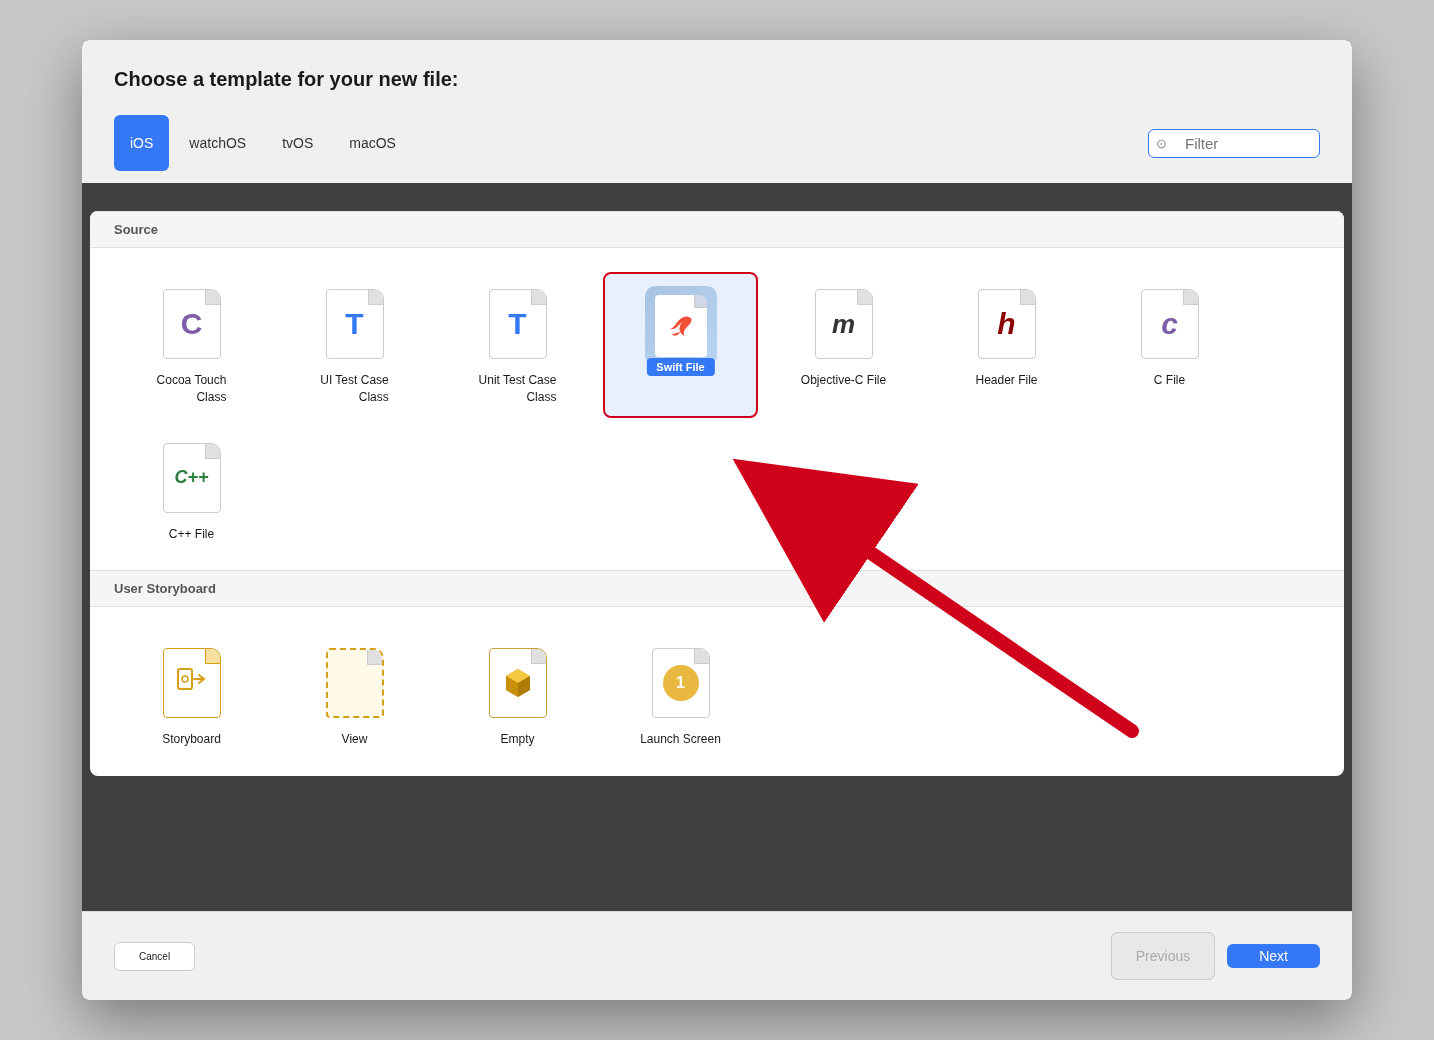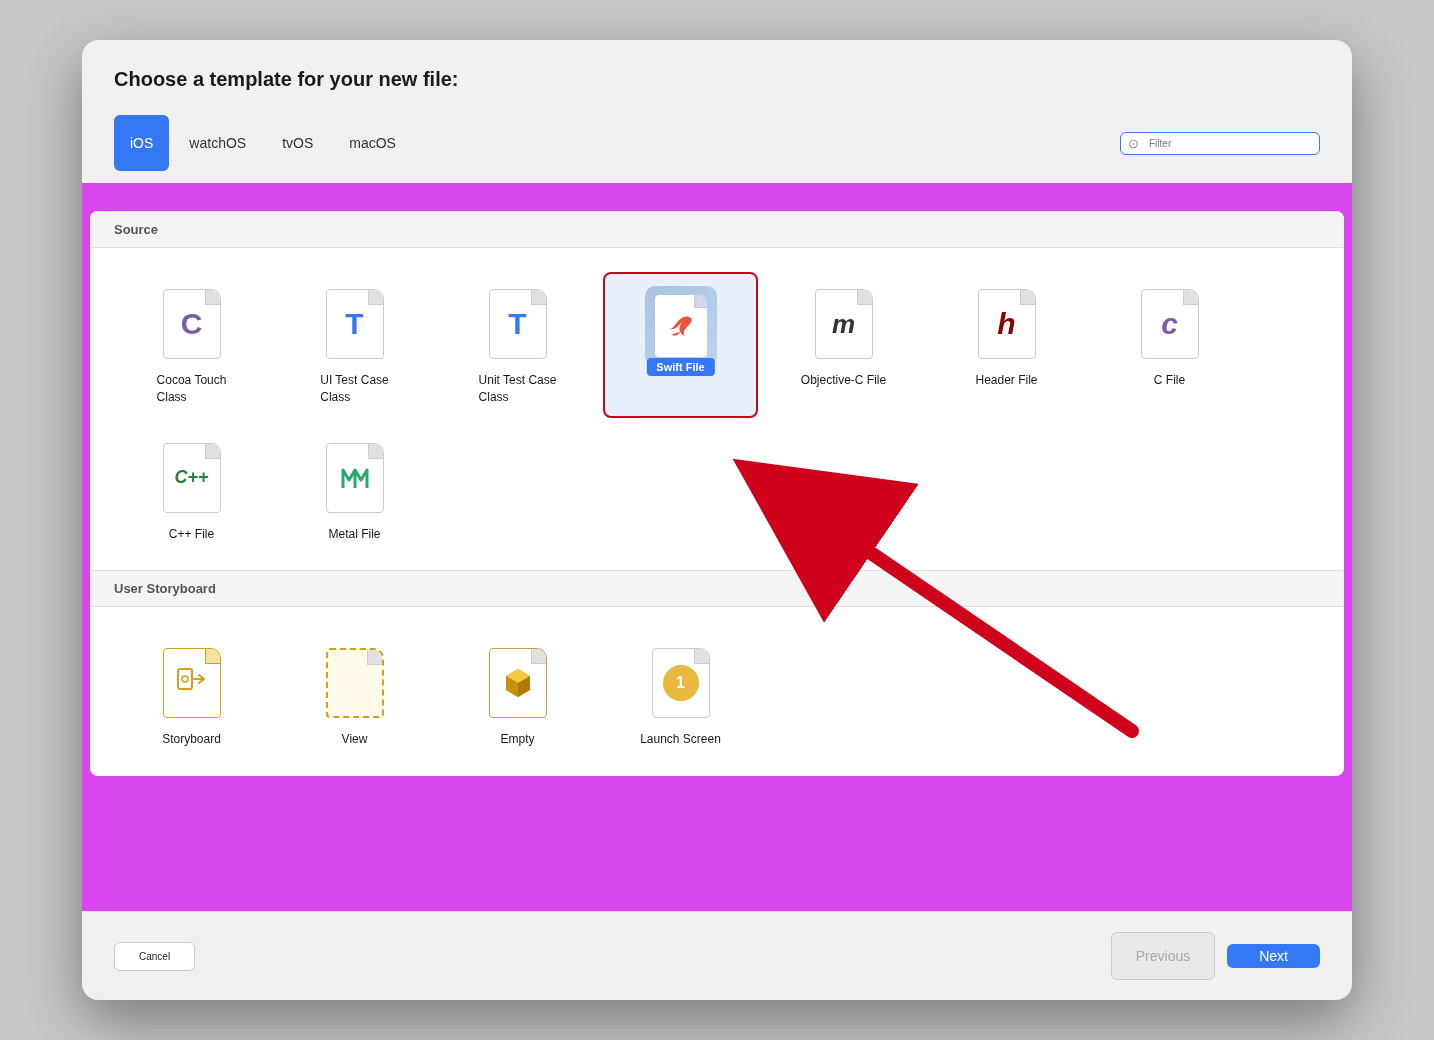--- a/index.html
+++ b/index.html
@@ -6,22 +6,22 @@
     body {
       background: #c8c8c8;
       font-family: -apple-system, BlinkMacSystemFont, "Helvetica Neue", Arial, sans-serif;
       width: 1434px;
       height: 1040px;
       display: flex;
       align-items: center;
       justify-content: center;
     }
     .dialog {
-      background: #d946ef;
-      border-radius: 16px;
+      background: #404040;
+      border-radius: 7px;
       width: 1270px;
       min-height: 960px;
       display: flex;
       flex-direction: column;
       box-shadow: 0 20px 60px rgba(0,0,0,0.4);
       overflow: hidden;
     }
     .dialog-header {
       padding: 28px 32px 16px;
       background: #f0f0f0;
@@ -52,24 +52,24 @@
       color: white;
       font-weight: 500;
     }
     .filter-input-wrapper {
       margin-left: auto;
       position: relative;
     }
     .filter-input {
       border: 1.5px solid #3478f6;
       border-radius: 6px;
-      padding: 5px 10px 5px 28px;
-      font-size: 10px;
-      background: white;
-      width: 200px;
+      padding: 5px 10px 5px 36px;
+      font-size: 15px;
+      background: white;
+      width: 172px;
       outline: none;
       color: #999;
     }
     .filter-icon {
       position: absolute;
       left: 8px;
       top: 50%;
       transform: translateY(-50%);
       font-size: 13px;
       color: #888;
@@ -114,21 +114,21 @@
       height: 80px;
       display: flex;
       align-items: center;
       justify-content: center;
       margin-bottom: 8px;
       position: relative;
     }
     .template-label {
       font-size: 12px;
       color: #1a1a1a;
-      text-align: left;
+      text-align: right;
       line-height: 1.4;
     }
     
     .file-icon {
       width: 58px;
       height: 70px;
       background: white;
       border: 1.5px solid #ccc;
       border-radius: 4px 10px 4px 4px;
       position: relative;
@@ -387,32 +387,20 @@
 
           <div class="template-item">
             <div class="template-icon">
               <div class="file-icon">
                 <span class="file-icon-letter" style="color:#2a7f3f; font-size:18px; font-style:italic;">C++</span>
               </div>
             </div>
             <div class="template-label">C++ File</div>
           </div>
 
-          <div class="template-item">
-            <div class="template-icon">
-              <div class="file-icon">
-
-                <svg width="36" height="36" viewBox="0 0 36 36">
-                  <path d="M6 28 L6 10 L12 20 L18 10 L18 28" stroke="#27a96c" stroke-width="3" fill="none" stroke-linejoin="round"></path>
-                  <path d="M18 10 L24 20 L30 10 L30 28" stroke="#27a96c" stroke-width="3" fill="none" stroke-linejoin="round"></path>
-                </svg>
-              </div>
-            </div>
-            <div class="template-label">Metal File</div>
-          </div>
 
         </div>
       </div>
 
       <div class="section">
         <div class="section-header">User Storyboard</div>
         <div class="template-grid">
 
           <div class="template-item">
             <div class="template-icon">

